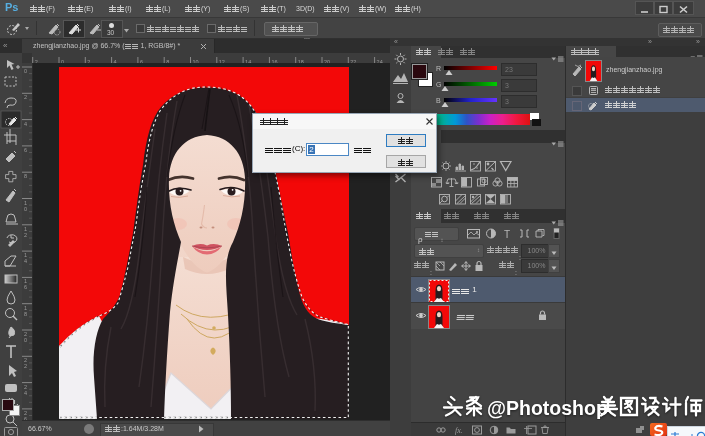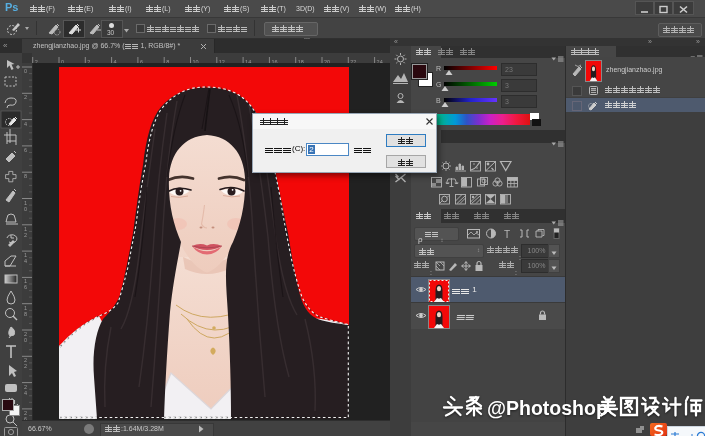--- a/index.html
+++ b/index.html
@@ -676,20 +676,47 @@
           <path d="M5,24 L8,19.5 L10,20.5 L12,19.5 L15,24 Z" fill="#f4f2f3"></path>
         </svg></div>
     <div class="abs" style="left:46px;top:9px;color:#d0d0d0;font-style:italic;"><span class="zh zh8" style="opacity:1;transform:skewX(-8deg);"></span><span class="zh zh8" style="opacity:1;transform:skewX(-8deg);"></span></div>
     <svg class="abs" style="left:127px;top:7px;" width="9" height="11">
         <rect x="1" y="4.5" width="7" height="5.5" fill="#bbb"></rect>
         <path d="M2.5,4.5 v-1.5 a2,2 0 0 1 4,0 v1.5" stroke="#bbb" fill="none" stroke-width="1.2"></path>
       </svg>
   </div>
   <div class="abs" style="left:0;top:283px;width:154px;height:93px;background:#434343;"></div>
 
+  <div class="abs" style="left:0;top:376px;width:154px;height:14px;background:#3a3a3a;border-top:1px solid #2c2c2c;">
+    <svg width="154" height="14" viewBox="0 0 154 14" fill="none" stroke="#9b9b9b">
+      <g transform="translate(30,7)">
+          <circle cx="-2" cy="0" r="2.2"></circle>
+          <circle cx="2" cy="0" r="2.2"></circle>
+        </g>
+      <text x="44" y="10" font-size="8" font-style="italic" fill="#9b9b9b" stroke="none" font-family="Liberation Serif">fx.</text>
+      <g transform="translate(66,7)">
+          <rect x="-4.5" y="-4" width="9" height="8"></rect>
+          <circle cx="0" cy="0" r="2.4"></circle>
+        </g>
+      <g transform="translate(83,7)">
+          <circle cx="0" cy="0" r="3.8"></circle>
+          <path d="M0,-3.8 a3.8,3.8 0 0 1 0,7.6 Z" fill="#9b9b9b" stroke="none"></path>
+        </g>
+      <g transform="translate(100,7)">
+          <path d="M-4.5,-2.5 h3 l1.5,1.5 h4.5 v4.5 h-9 Z" fill="#9b9b9b" stroke="none"></path>
+        </g>
+      <g transform="translate(117,7)">
+          <rect x="-4,-4" y="-4" width="8" height="8"></rect>
+          <path d="M-4,-1.5 h8 M-1.5,-4 v8" stroke-width="0.8"></path>
+        </g>
+      <g transform="translate(134,7)">
+          <path d="M-3,-2.5 h6 l-0.8,6 h-4.4 Z M-4,-2.5 h8 M-1,-4 h2 l0,1.5 h-2 Z" stroke-width="0.9"></path>
+        </g>
+    </svg>
+  </div>
 </div>
 <div class="abs" id="histcol" style="left:565px;top:46px;width:140px;height:390px;background:#3f3f3f;border-left:1px solid #2c2c2c;">
 
   <div class="abs" style="left:0;top:0;width:140px;height:11px;background:#303030;"></div>
   <div class="abs" style="left:0;top:0;width:50px;height:11px;background:#464646;color:#c9c9c9;"><span class="zh zh7" style="margin:1.5px 0 0 5px;"></span><span class="zh zh7" style="margin:1.5px 0 0 0;"></span><span class="zh zh7" style="margin:1.5px 0 0 0;"></span><span class="zh zh7" style="margin:1.5px 0 0 0;"></span></div>
   <div class="abs" style="left:124px;top:2px;"><svg width="13" height="8" viewBox="0 0 13 8">
         <path d="M0.5,2.5 l4.5,0 l-2.25,3 Z" fill="#aaa"></path>
         <path d="M7,2 h5.5 M7,4 h5.5 M7,6 h5.5" stroke="#aaa" stroke-width="1"></path>
       </svg></div>
 

